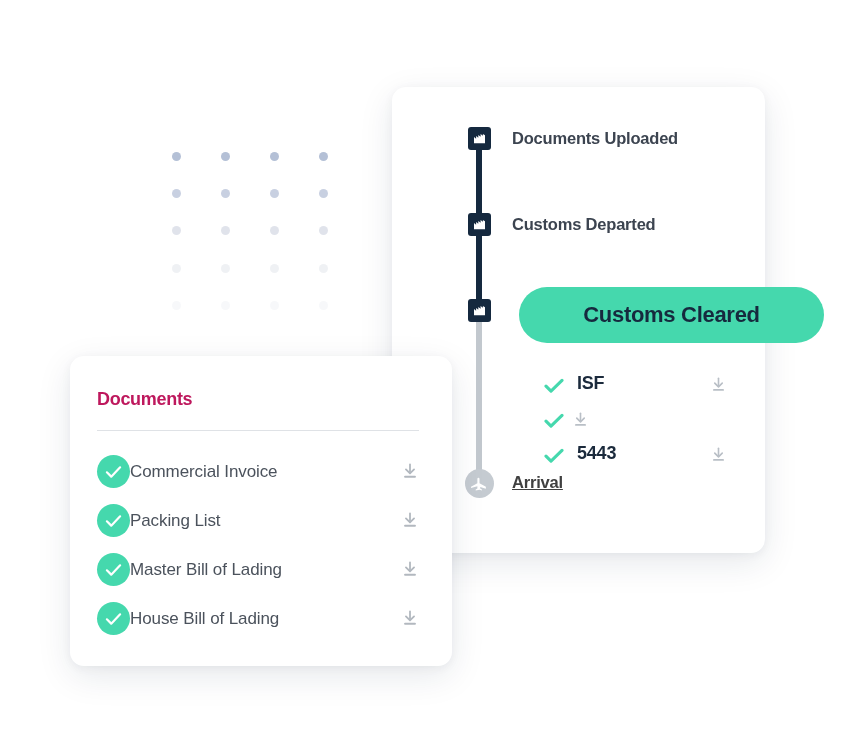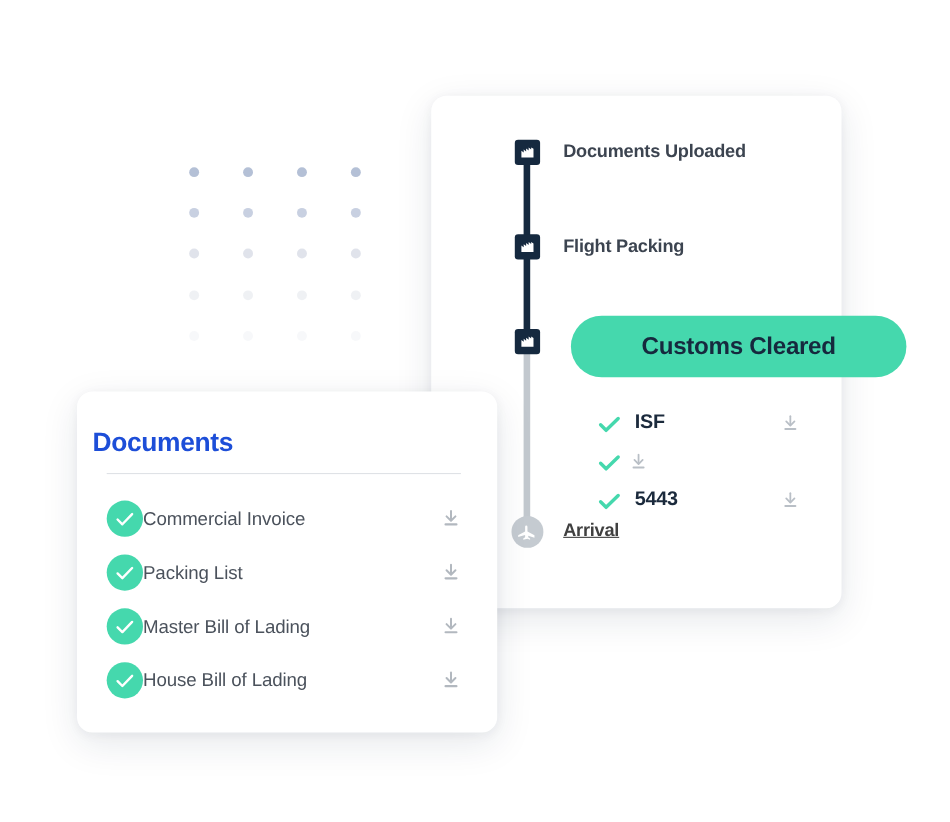--- a/index.html
+++ b/index.html
@@ -201,25 +201,25 @@
   #documents-card {
     left: 70px;
     top: 356px;
     width: 382px;
     height: 310px;
     z-index: 4;
   }
 
   #documents-title {
     position: absolute;
-    left: 14px;
+    left: 27px;
     top: 33px;
-    font-size: 24px;
+    font-size: 18px;
     font-weight: bold;
-    color: #1d4ed8;
+    color: #be185d;
     letter-spacing: -0.3px;
   }
 
   #documents-divider {
     position: absolute;
     left: 27px;
     top: 74px;
     width: 322px;
     height: 1px;
     background: #dfe2e6;
@@ -350,21 +350,21 @@
       </div>
       <div id="label-1" class="milestone-label">Documents Uploaded</div>
 
       <div id="node-2" class="node-square">
         <span>
           <svg width="13" height="11" viewBox="0 0 13 11" fill="none">
             <path d="M1 10.2V4.1l2.1 1.6V3.0l2.2 1.7V2.0l2.3 1.8V1.0l2.3 1.8V1.0L12 2.3v7.9H1z" fill="#ffffff"></path>
           </svg>
         </span>
       </div>
-      <div id="label-2" class="milestone-label">Flight Packing</div>
+      <div id="label-2" class="milestone-label">Customs Departed</div>
 
       <div id="node-3" class="node-square">
         <span>
           <svg width="13" height="11" viewBox="0 0 13 11" fill="none">
             <path d="M1 10.2V4.1l2.1 1.6V3.0l2.2 1.7V2.0l2.3 1.8V1.0l2.3 1.8V1.0L12 2.3v7.9H1z" fill="#ffffff"></path>
           </svg>
         </span>
       </div>
 
       <div id="node-arrival">

